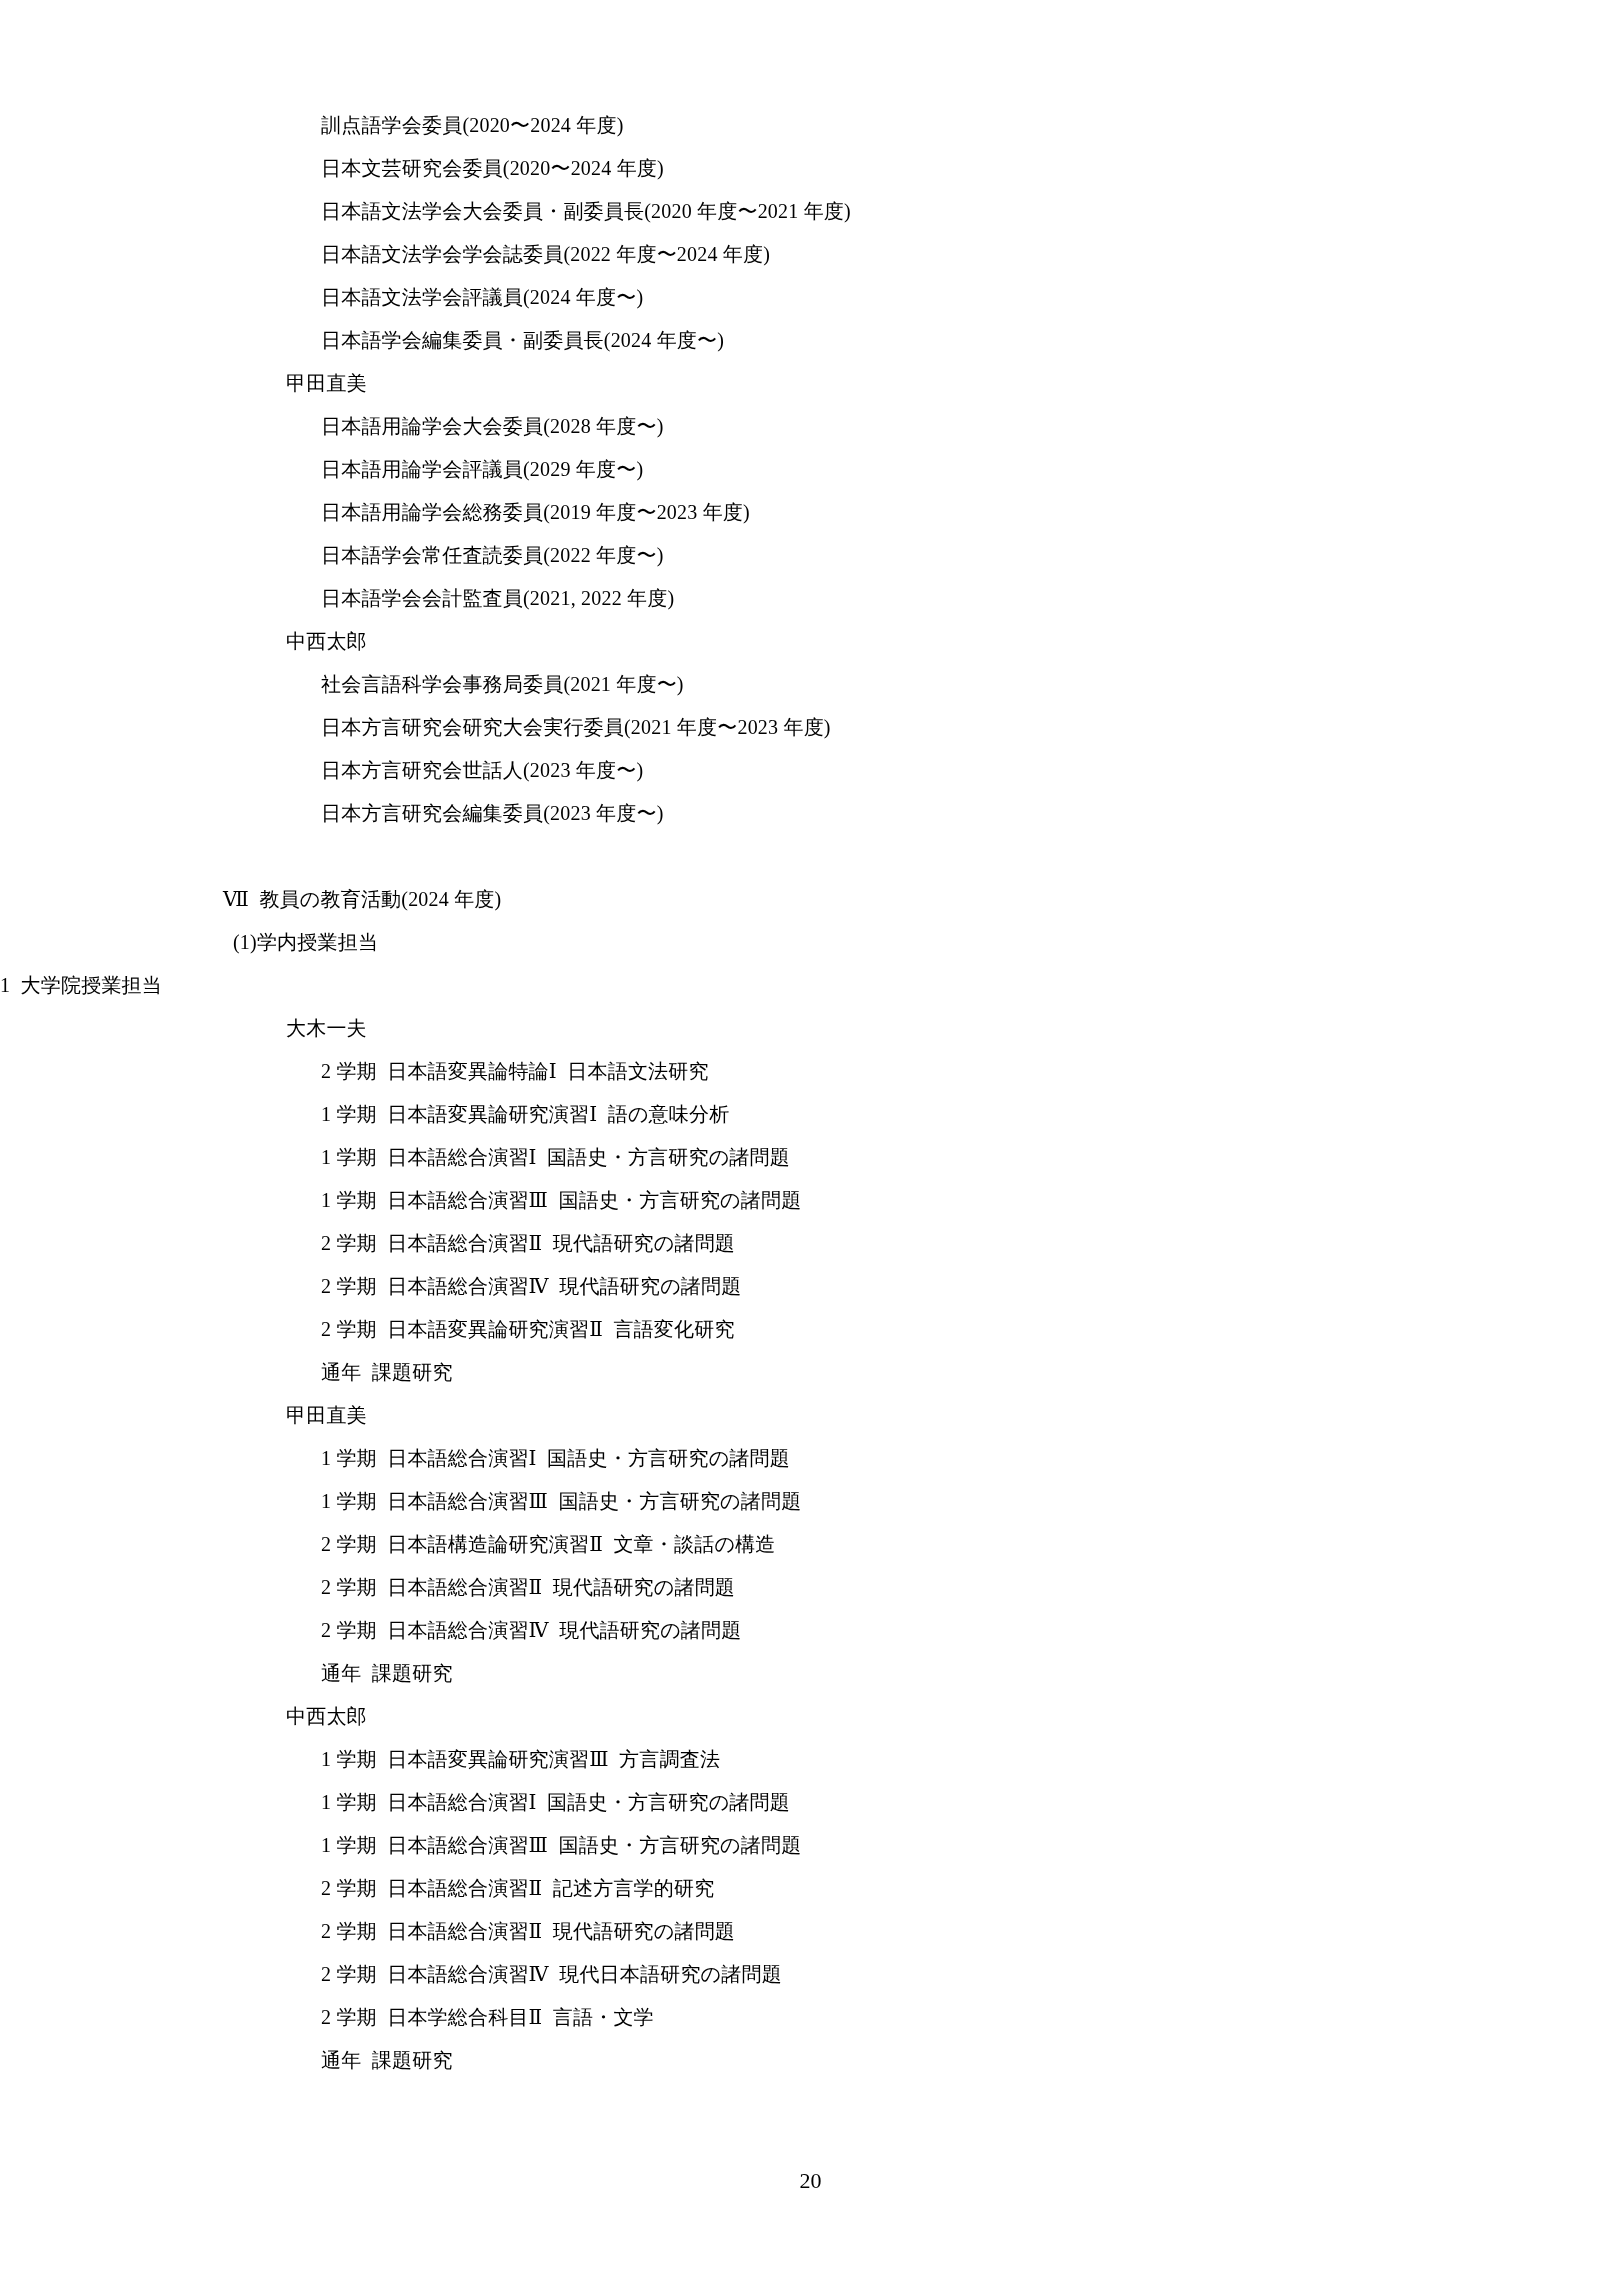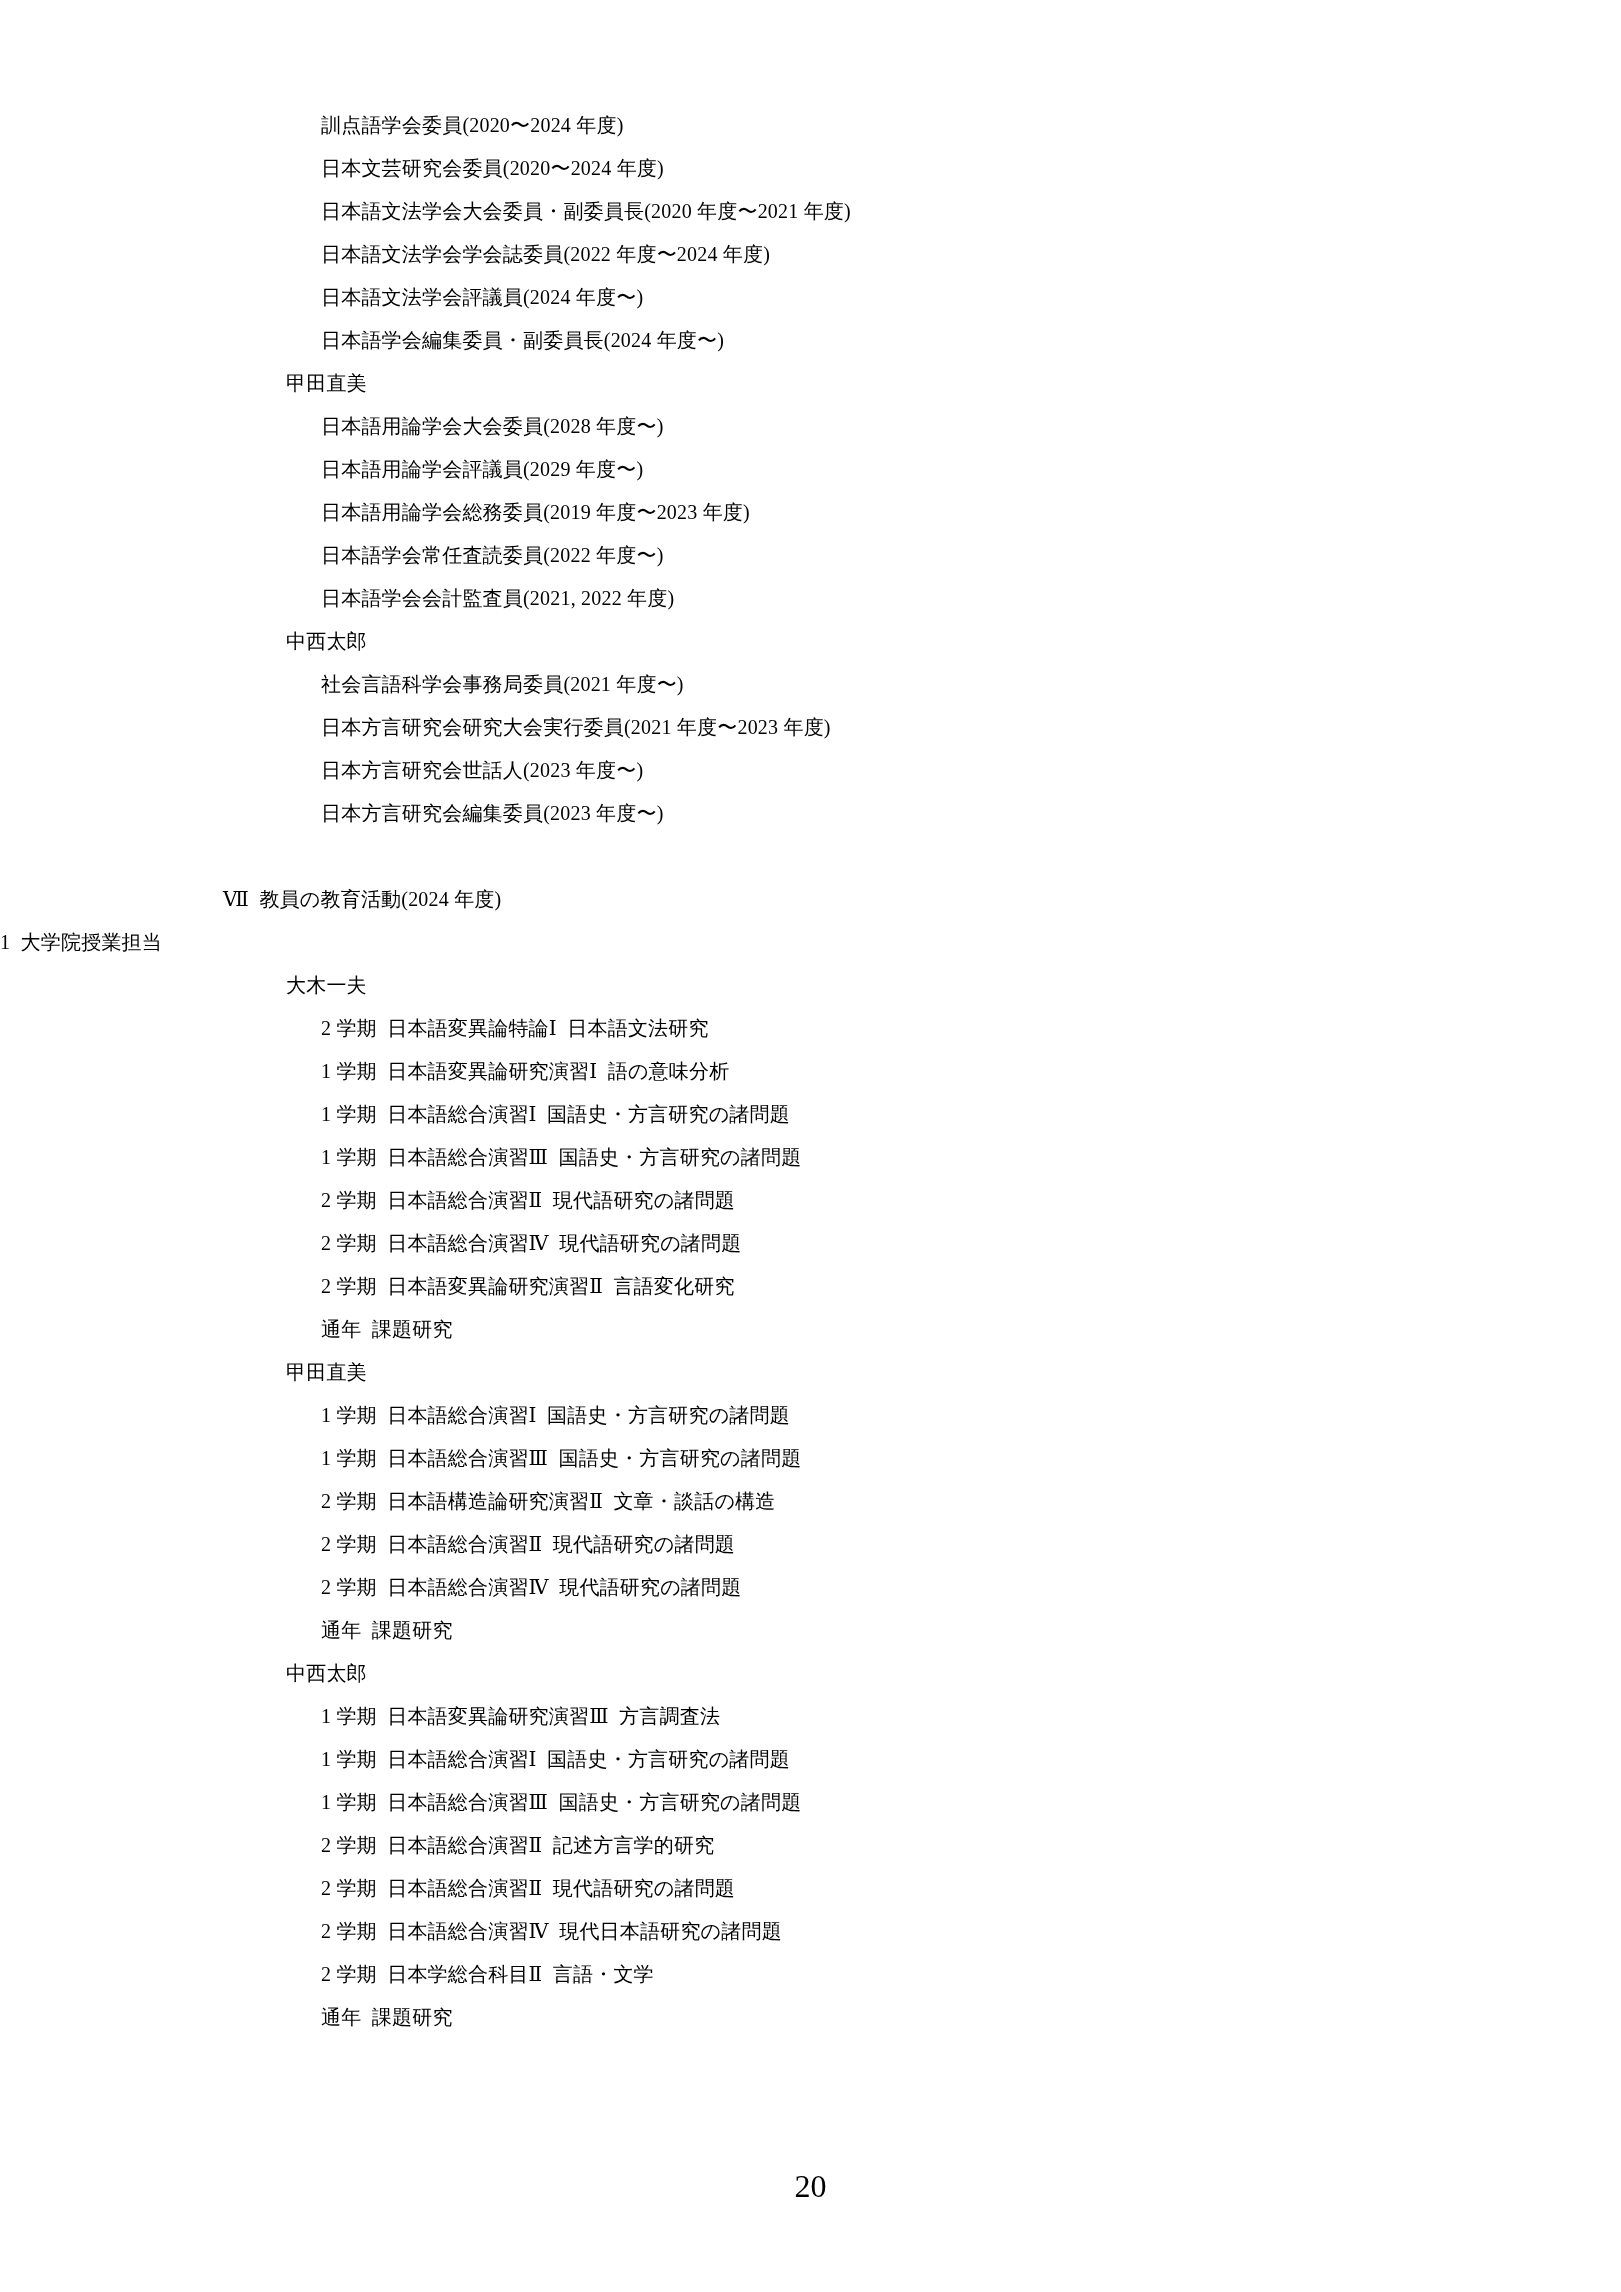--- a/index.html
+++ b/index.html
@@ -37,21 +37,21 @@
   .ind-4 { padding-left: 321px; }   
   .gap {
     height: 43px;
   }
   .footer {
     position: absolute;
     left: 0;
     top: 2168px;
     width: 1621px;
     text-align: center;
-    font-size: 32px;
+    font-size: 22px;
     font-family: "Liberation Serif", "DejaVu Serif", serif;
   }
 </style>
 </head>
 <body>
 
 <div class="page">
   <div class="content">
 
     <div style="height:104px"></div>
@@ -78,20 +78,21 @@
     <div>
       <div class="line ind-4">社会言語科学会事務局委員(2021 年度〜)</div>
       <div class="line ind-4">日本方言研究会研究大会実行委員(2021 年度〜2023 年度)</div>
       <div class="line ind-4">日本方言研究会世話人(2023 年度〜)</div>
       <div class="line ind-4">日本方言研究会編集委員(2023 年度〜)</div>
     </div>
 
     <div class="gap"></div>
 
     <div class="line ind-0">Ⅶ  教員の教育活動(2024 年度)</div>
+    <div class="line ind-1">(1)学内授業担当</div>
     <div class="line ind-2">1  大学院授業担当</div>
 
     <div>
       <div class="line ind-3">大木一夫</div>
       <div class="line ind-4">2 学期  日本語変異論特論Ⅰ  日本語文法研究</div>
       <div class="line ind-4">1 学期  日本語変異論研究演習Ⅰ  語の意味分析</div>
       <div class="line ind-4">1 学期  日本語総合演習Ⅰ  国語史・方言研究の諸問題</div>
       <div class="line ind-4">1 学期  日本語総合演習Ⅲ  国語史・方言研究の諸問題</div>
       <div class="line ind-4">2 学期  日本語総合演習Ⅱ  現代語研究の諸問題</div>
       <div class="line ind-4">2 学期  日本語総合演習Ⅳ  現代語研究の諸問題</div>

